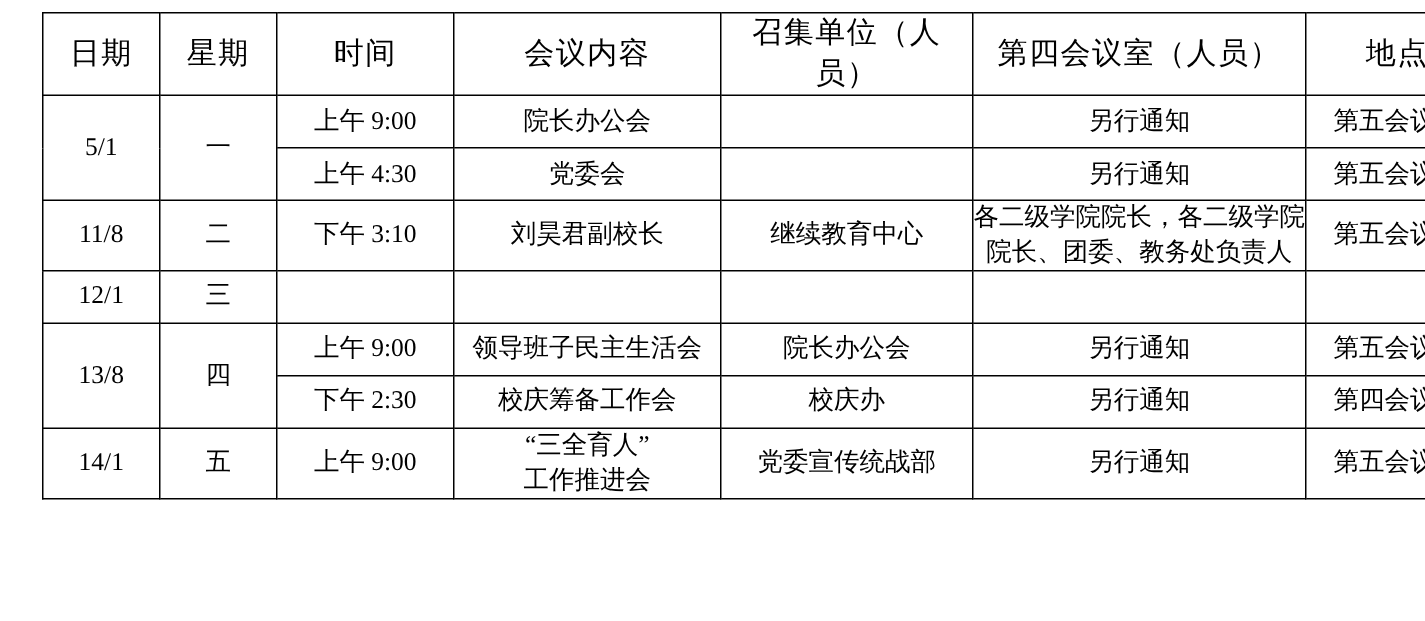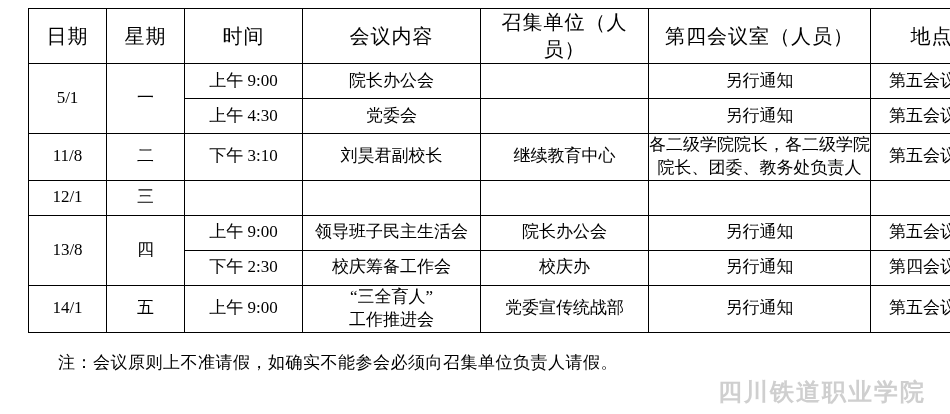--- a/index.html
+++ b/index.html
@@ -168,17 +168,15 @@
         <td class="tall cell-multiline" style="white-space: pre-line;">“三全育人”
 工作推进会</td>
         <td class="tall">党委宣传统战部</td>
         <td class="tall">另行通知</td>
         <td class="tall">第五会议室</td>
       </tr>
 
     </tbody>
   </table>
 
-  <div class="note">注：会议原则上不准请假，如确实不能参会必须向召集单位负责人请假。</div>
 
-  <div class="watermark">四川铁道职业学院</div>
 
 </div>
 
 </body></html>

